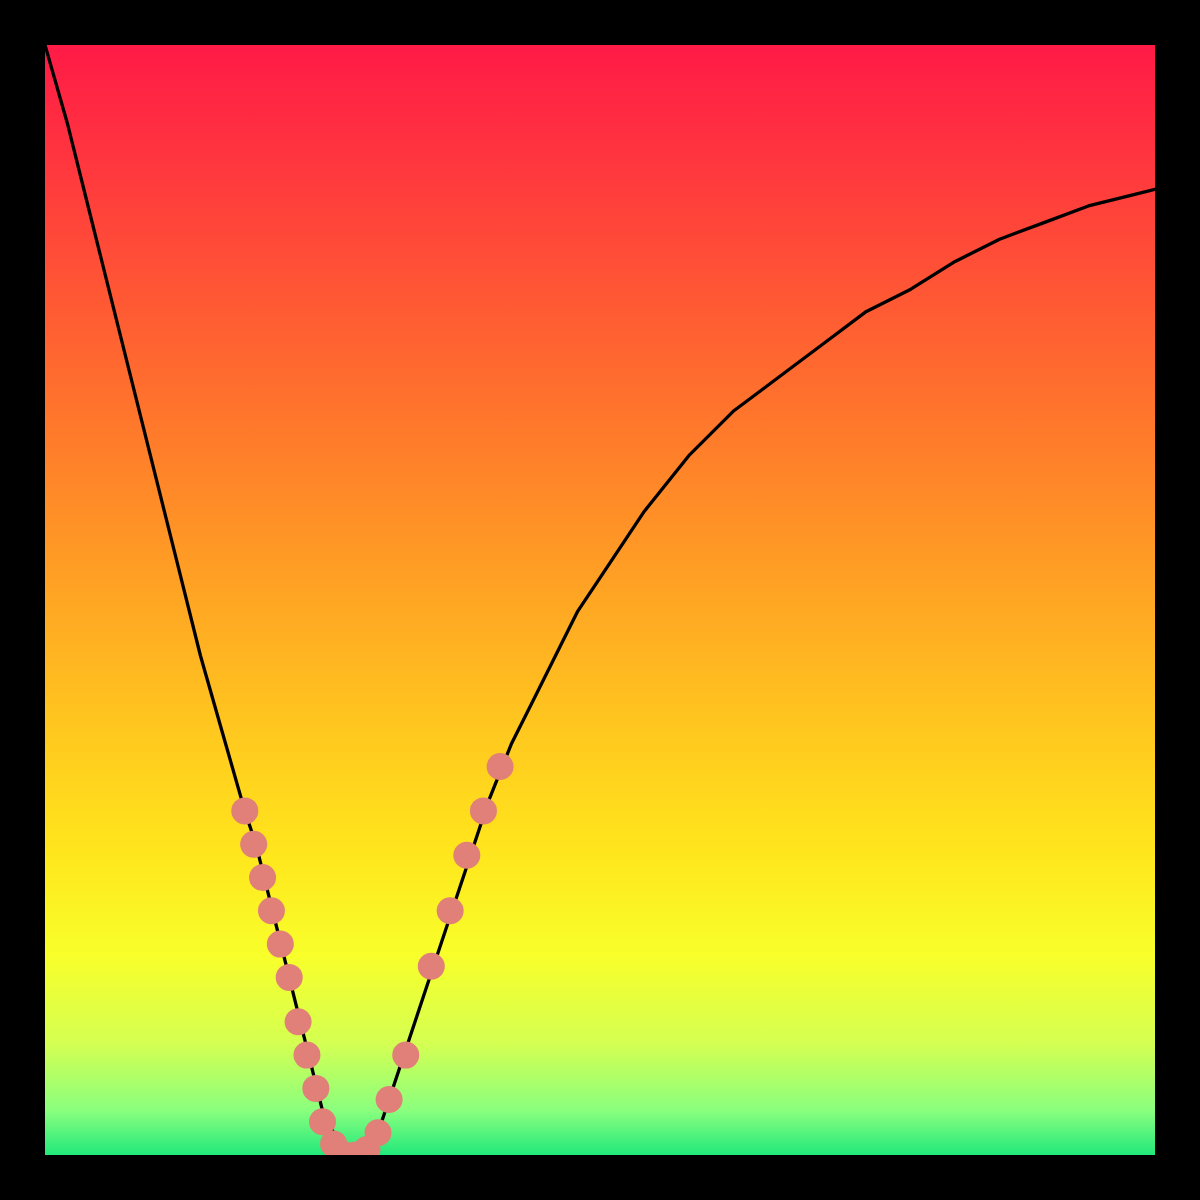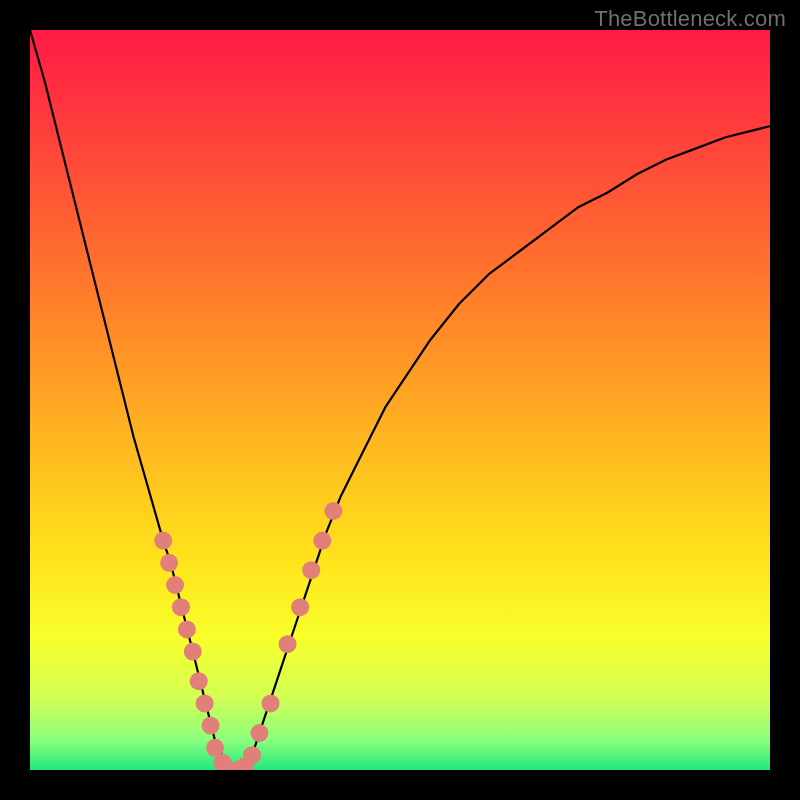--- a/index.html
+++ b/index.html
@@ -76,14 +76,13 @@
         <circle cx="222.00" cy="725.20" r="9" fill="#e08078"></circle>
         <circle cx="229.40" cy="703.00" r="9" fill="#e08078"></circle>
         <circle cx="240.50" cy="673.40" r="9" fill="#e08078"></circle>
         <circle cx="257.52" cy="614.20" r="9" fill="#e08078"></circle>
         <circle cx="270.10" cy="577.20" r="9" fill="#e08078"></circle>
         <circle cx="281.20" cy="540.20" r="9" fill="#e08078"></circle>
         <circle cx="292.30" cy="510.60" r="9" fill="#e08078"></circle>
         <circle cx="303.40" cy="481.00" r="9" fill="#e08078"></circle>
       </svg>
   </div>
-  <div class="watermark">TheBottleneck.com</div>
 </div>
 
 </body></html>

